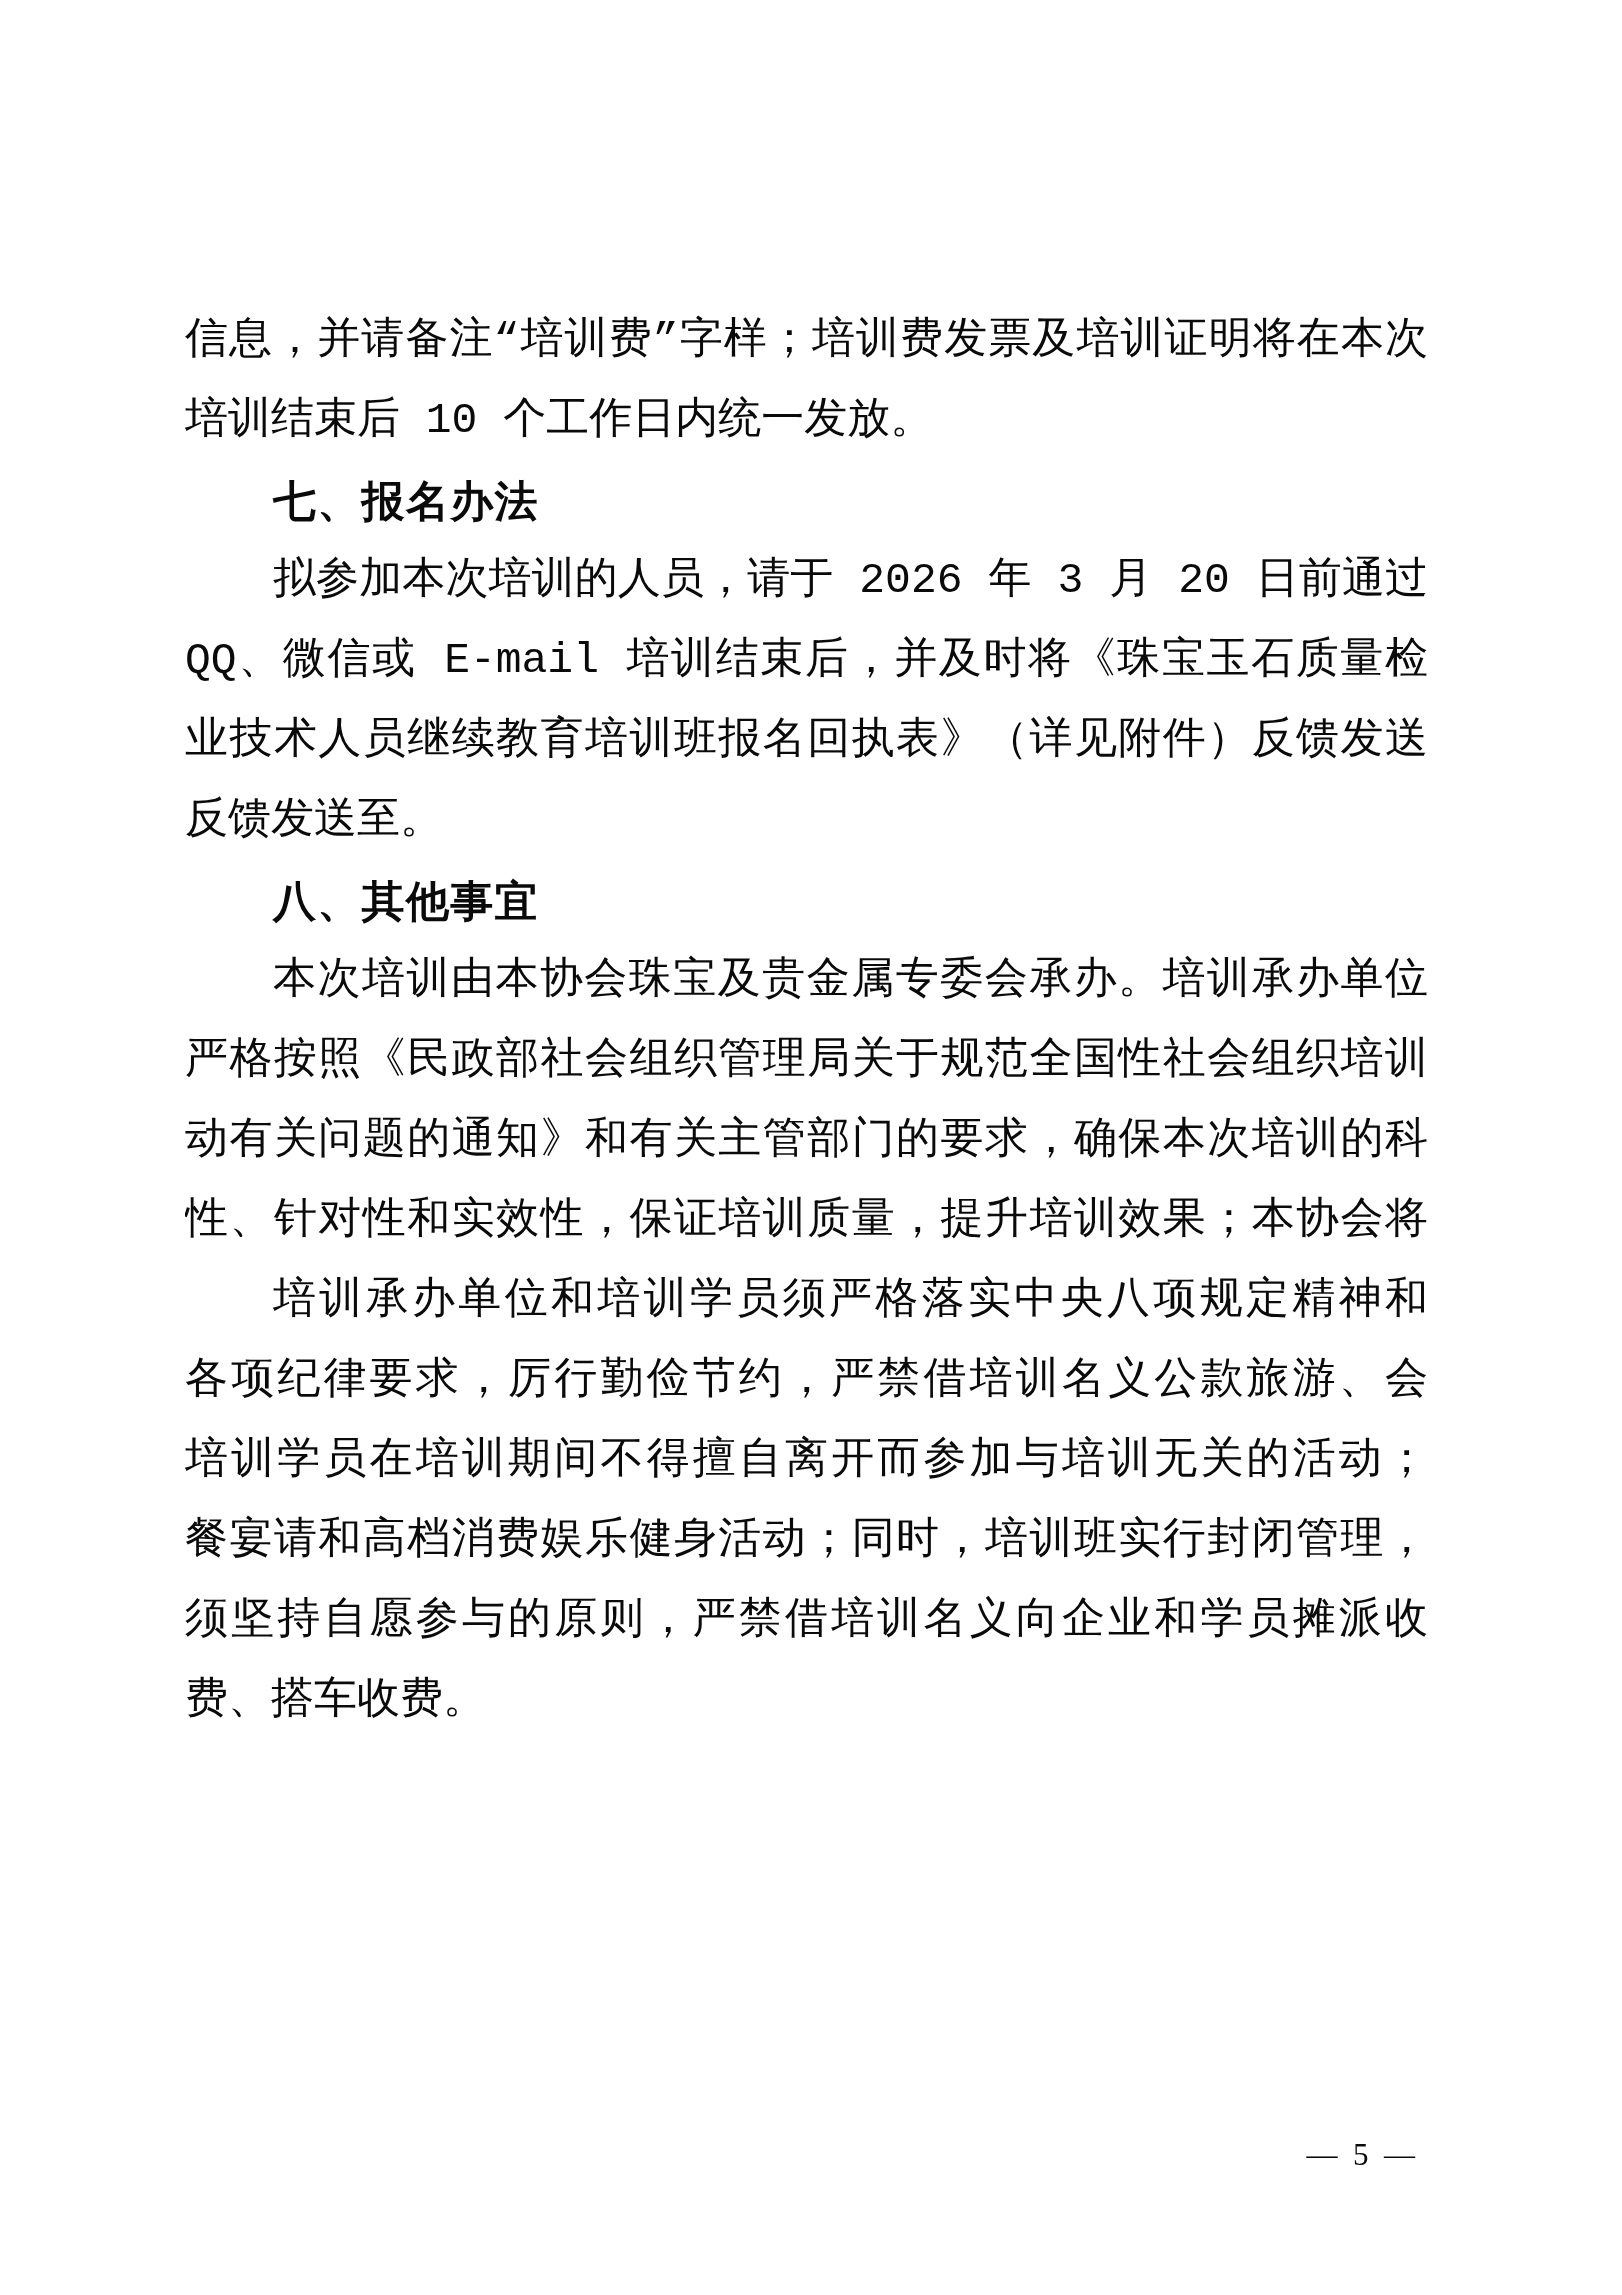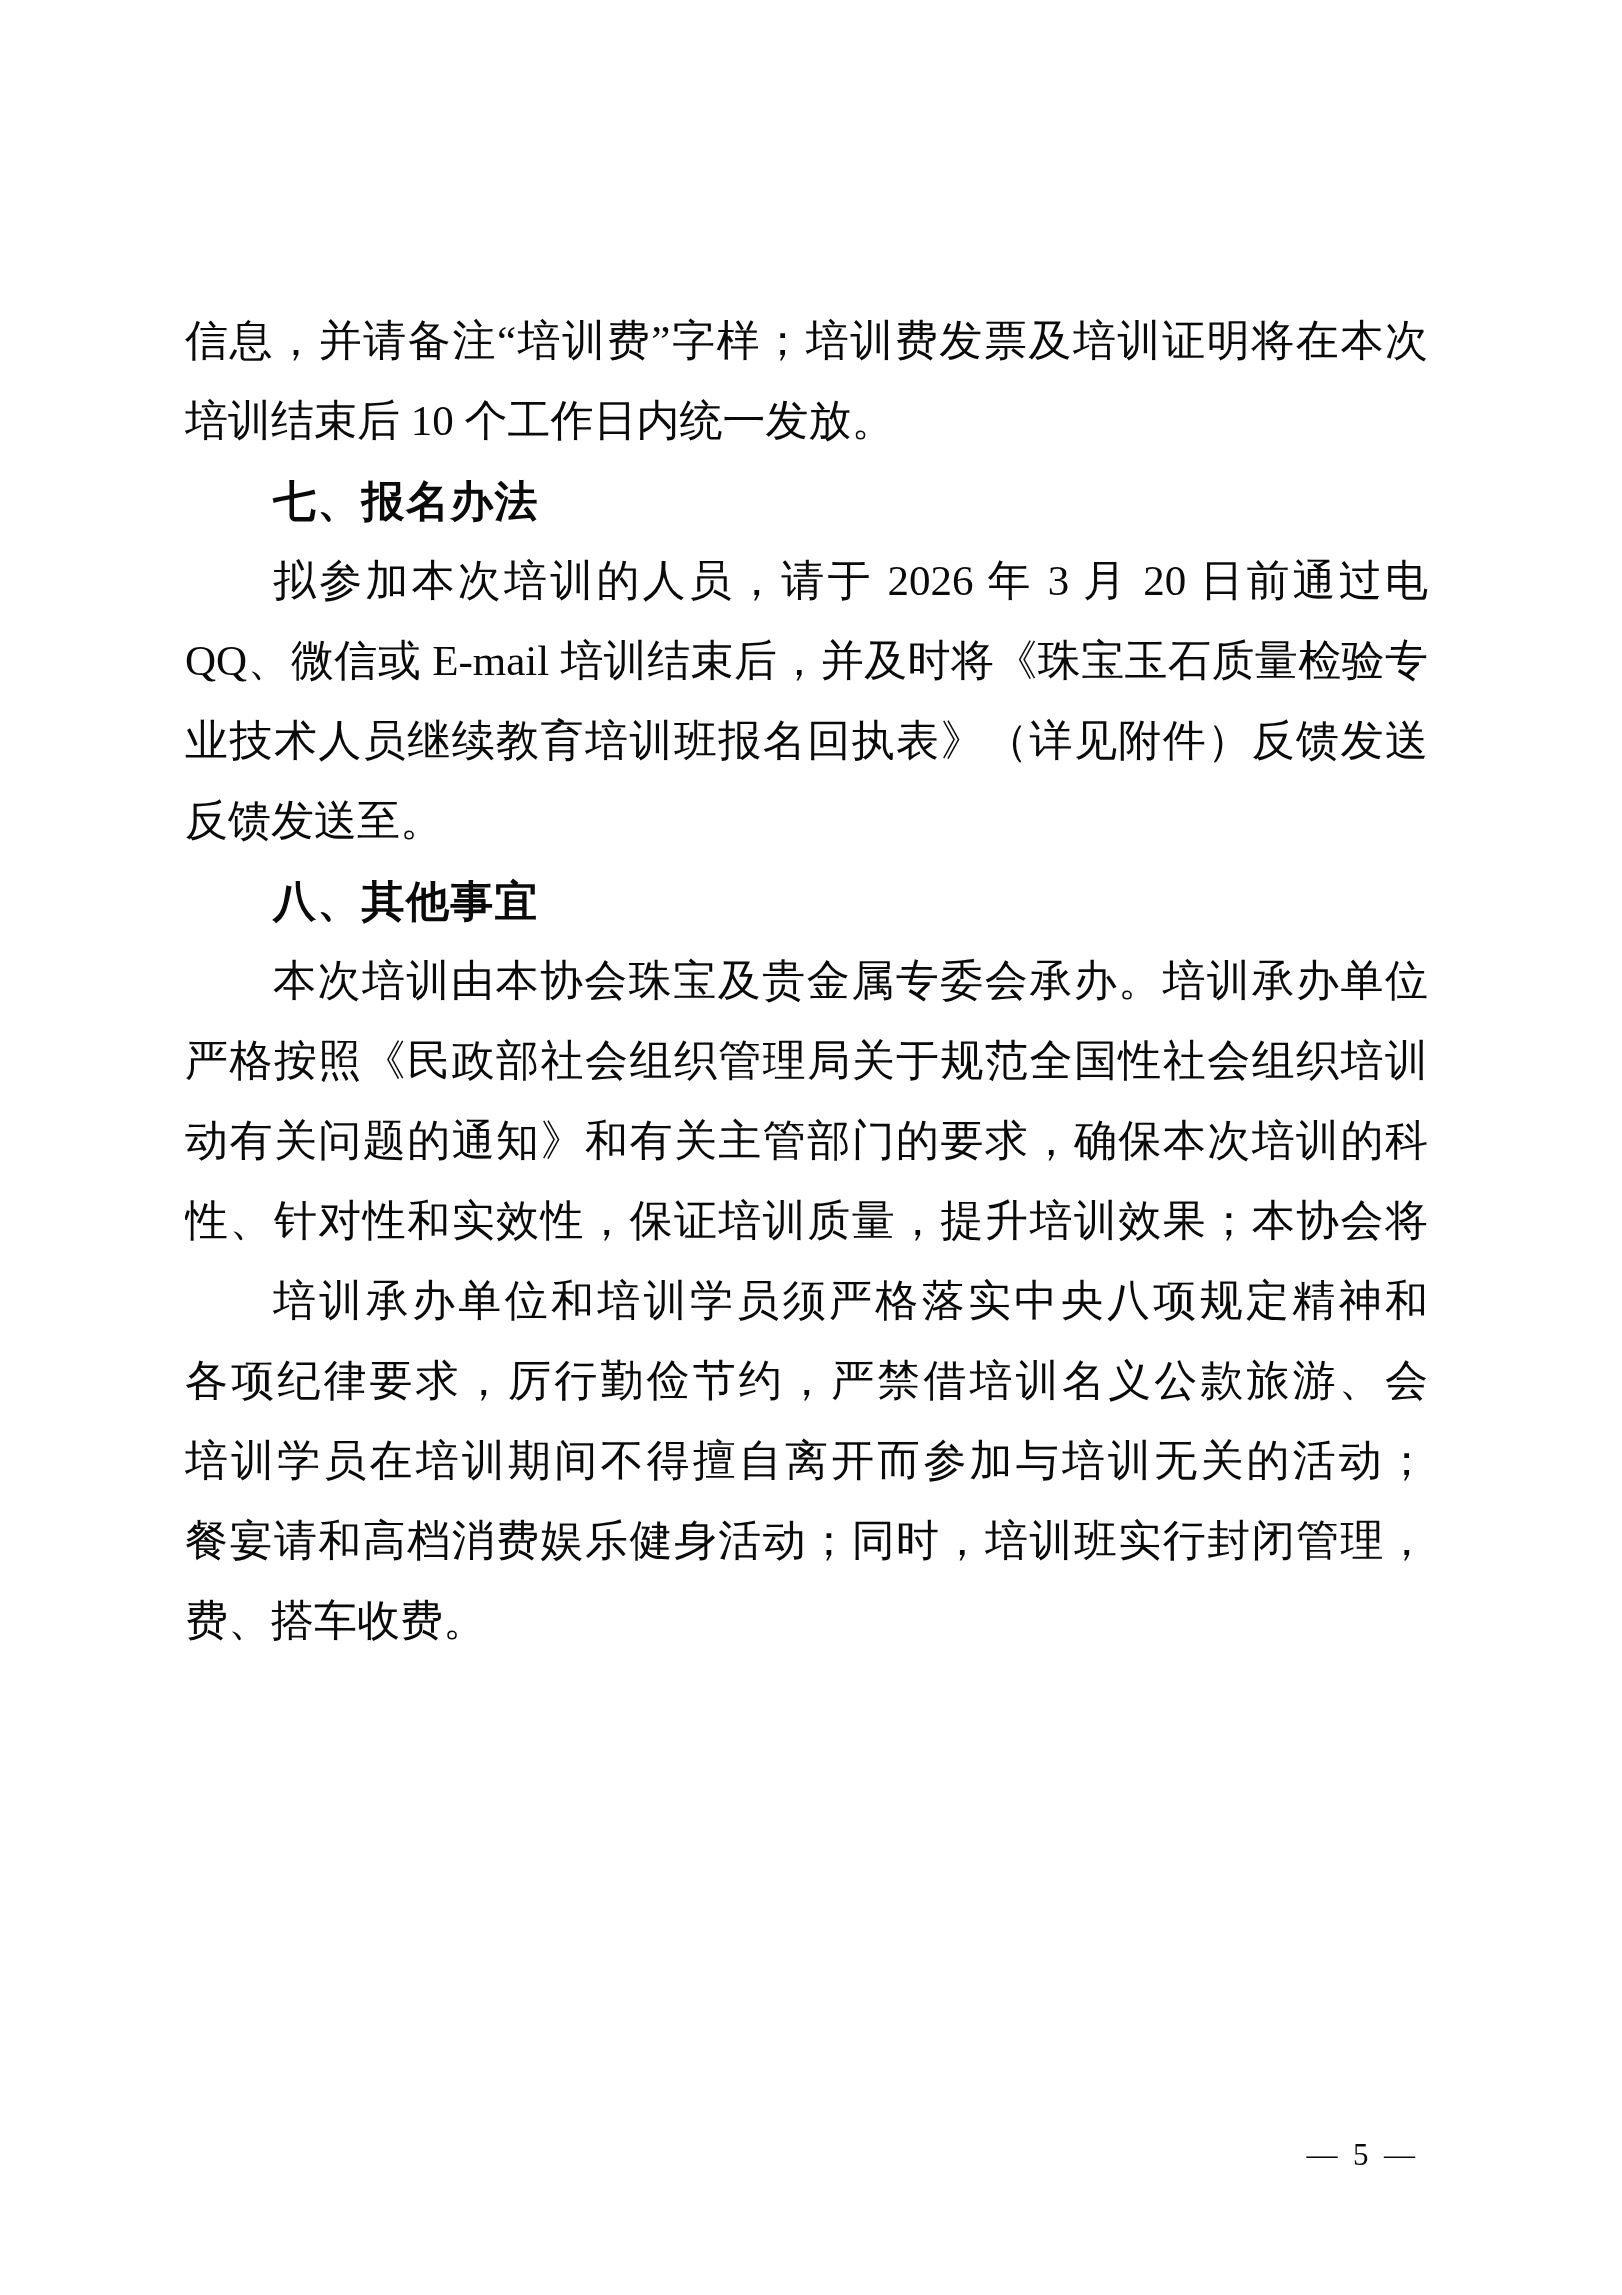--- a/index.html
+++ b/index.html
@@ -13,20 +13,21 @@
   .content {
     position: absolute;
     left: 185px; top: 301px;
     width: 1243px;
   }
   .line {
     height: 80px;
     line-height: 80px;
     font-size: 43px;
     overflow: hidden;
+    font-family: Liberation Mono, monospace;
   }
   
   .full  { text-align: justify; text-align-last: justify; }
   .last  { text-align: left; text-align-last: left; }
   .indent { padding-left: 88px; }
   .heading {
     font-family: Liberation Sans, sans-serif;
     font-weight: 700;
     padding-left: 88px;
     letter-spacing: 1.3px;
@@ -74,19 +75,20 @@
     <div class="line full">严格按照《民政部社会组织管理局关于规范全国性社会组织培训活</div>
     <div class="line full">动有关问题的通知》和有关主管部门的要求，确保本次培训的科学</div>
     <div class="line full">性、针对性和实效性，保证培训质量，提升培训效果；本协会将对</div>
   </div>
 
   <div>
     <div class="line full indent">培训承办单位和培训学员须严格落实中央八项规定精神和</div>
     <div class="line full">各项纪律要求，厉行勤俭节约，严禁借培训名义公款旅游、会</div>
     <div class="line full">培训学员在培训期间不得擅自离开而参加与培训无关的活动；</div>
     <div class="line full">餐宴请和高档消费娱乐健身活动；同时，培训班实行封闭管理，</div>
+    <div class="line full">须坚持自愿参与的原则，严禁借培训名义向企业和学员摊派收</div>
     <div class="line last">费、搭车收费。</div>
   </div>
 
 </div>
 
 <div class="page-number">— 5 —</div>
 
 
 </body></html>

